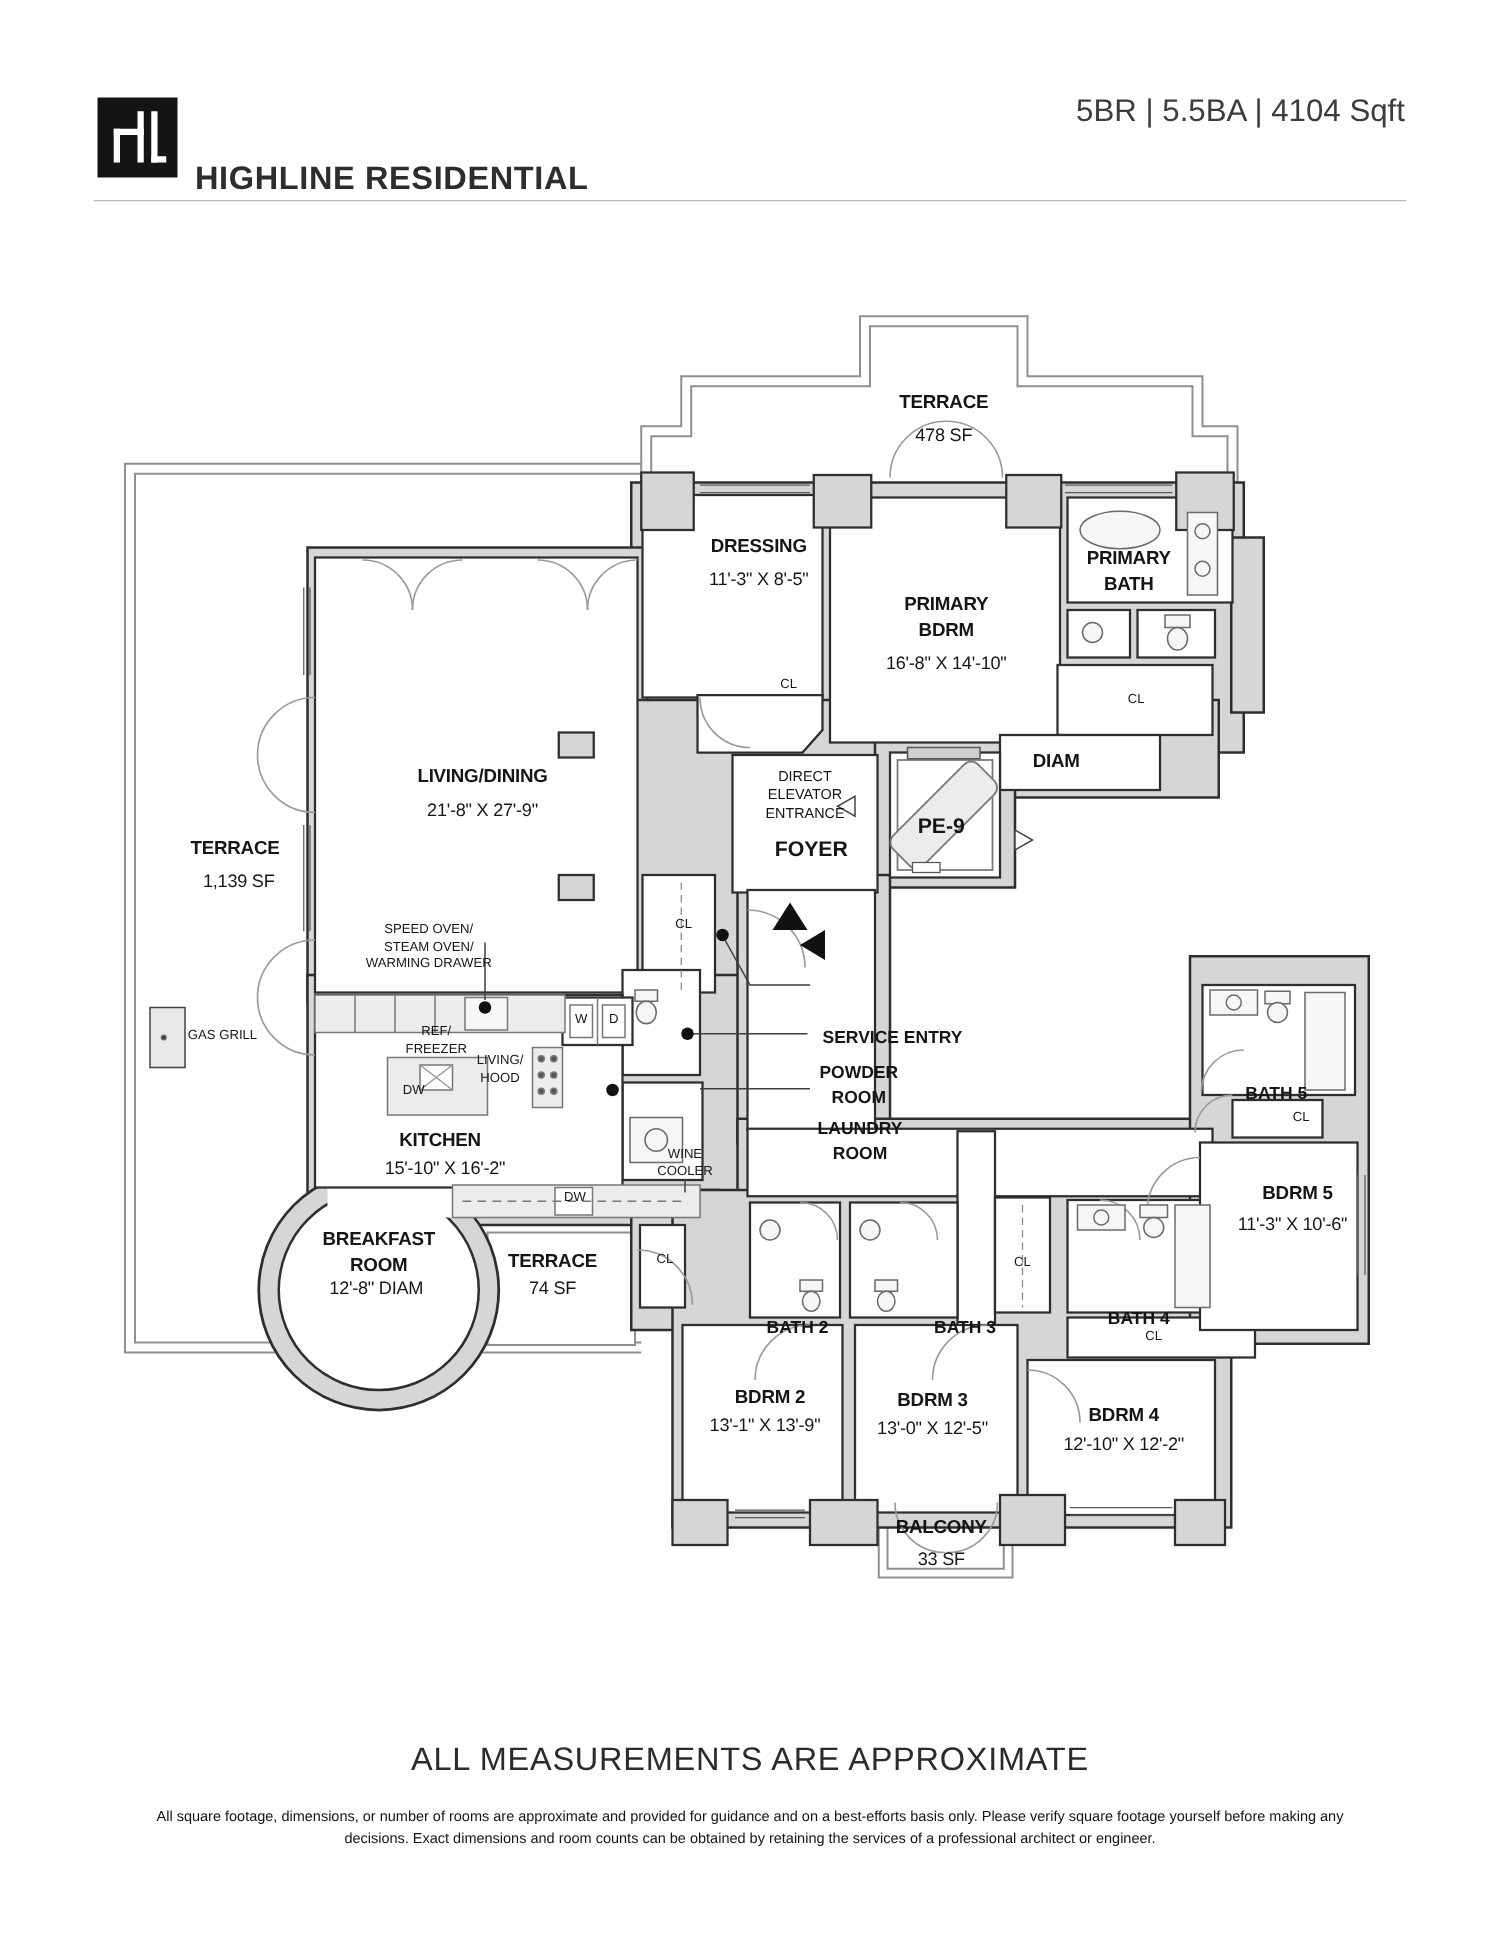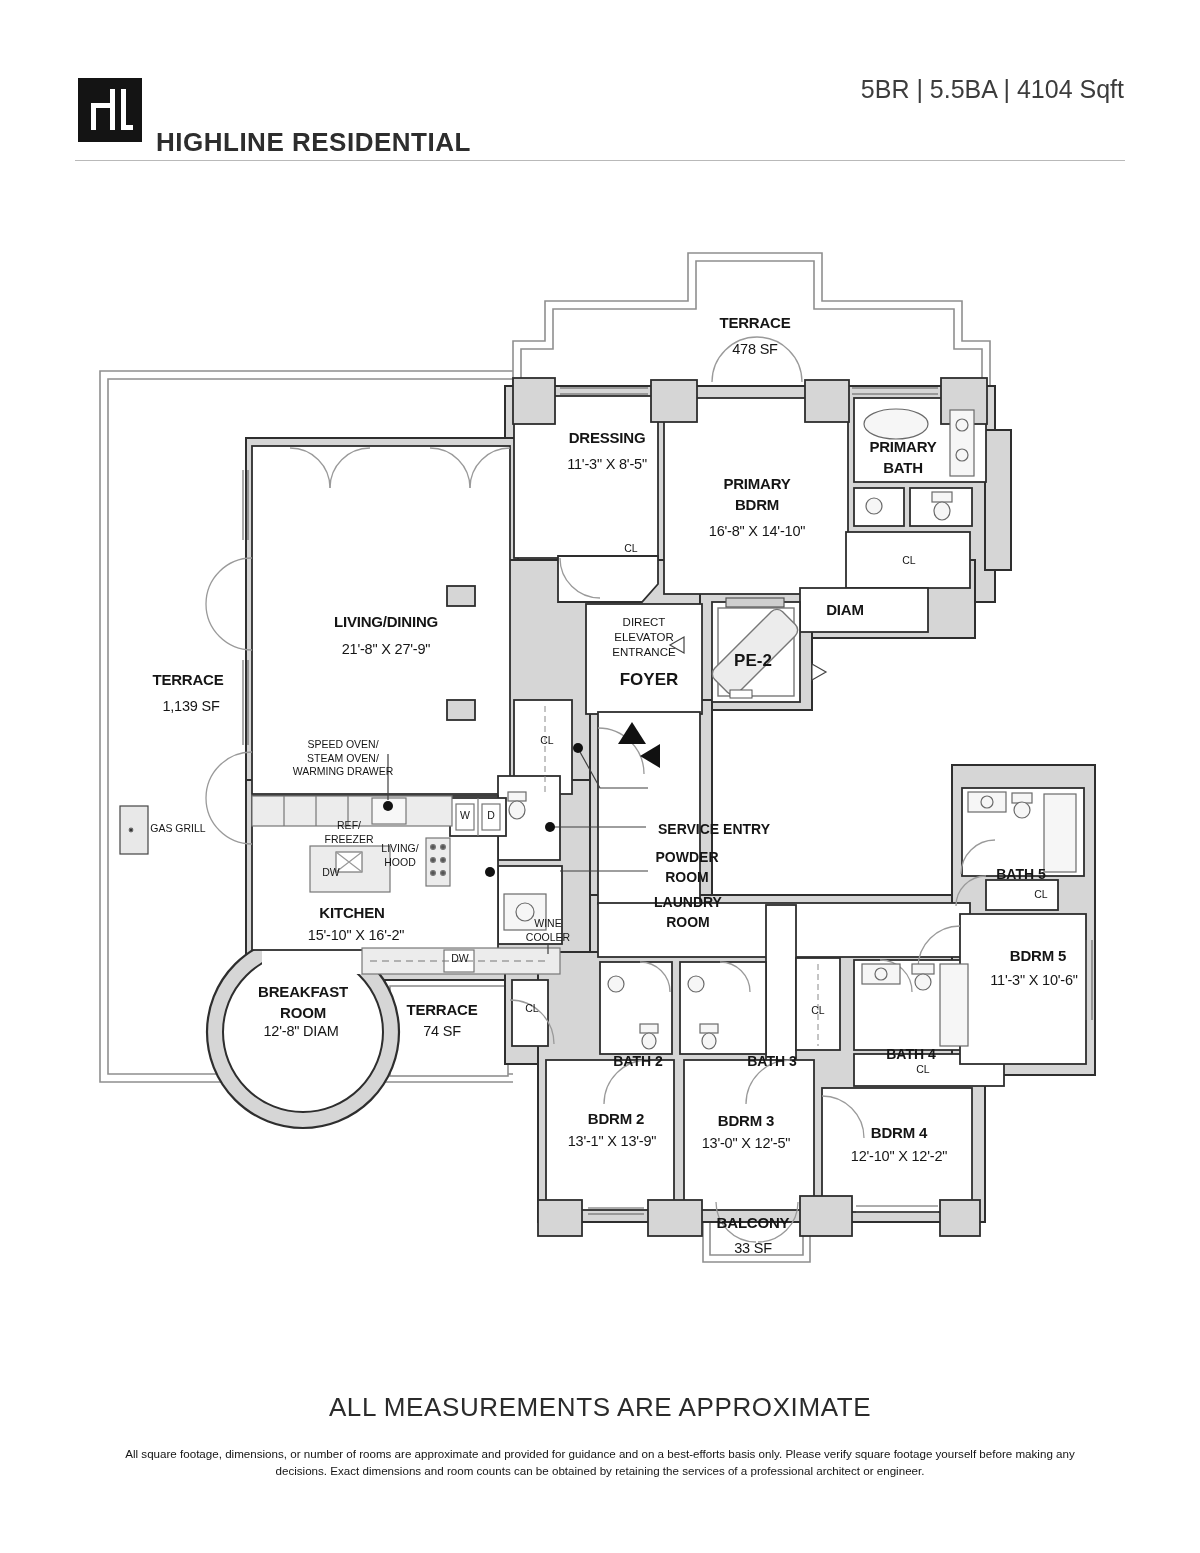--- a/index.html
+++ b/index.html
@@ -277,21 +277,21 @@
   <div class="lbl rn" style="left:903px;top:457px">PRIMARY
 BATH</div>
   <div class="lbl cl" style="left:909px;top:560px">CL</div>
 
   <div class="lbl rn" style="left:845px;top:609px">DIAM</div>
 
   <div class="lbl de" style="left:644px;top:637px">DIRECT
 ELEVATOR
 ENTRANCE</div>
   <div class="lbl rl" style="left:649px;top:680px">FOYER</div>
-  <div class="lbl rl" style="left:753px;top:661px">PE-2</div>
+  <div class="lbl rl" style="left:753px;top:661px">PE-9</div>
 
   <div class="lbl rn" style="left:386px;top:621px">LIVING/DINING</div>
   <div class="lbl rd" style="left:386px;top:649px">21'-8" X 27'-9"</div>
 
   <div class="lbl rn" style="left:188px;top:679px">TERRACE</div>
   <div class="lbl rd" style="left:191px;top:706px">1,139 SF</div>
 
   <div class="lbl sm" style="left:343px;top:758px">SPEED OVEN/
 STEAM OVEN/
 WARMING DRAWER</div>

